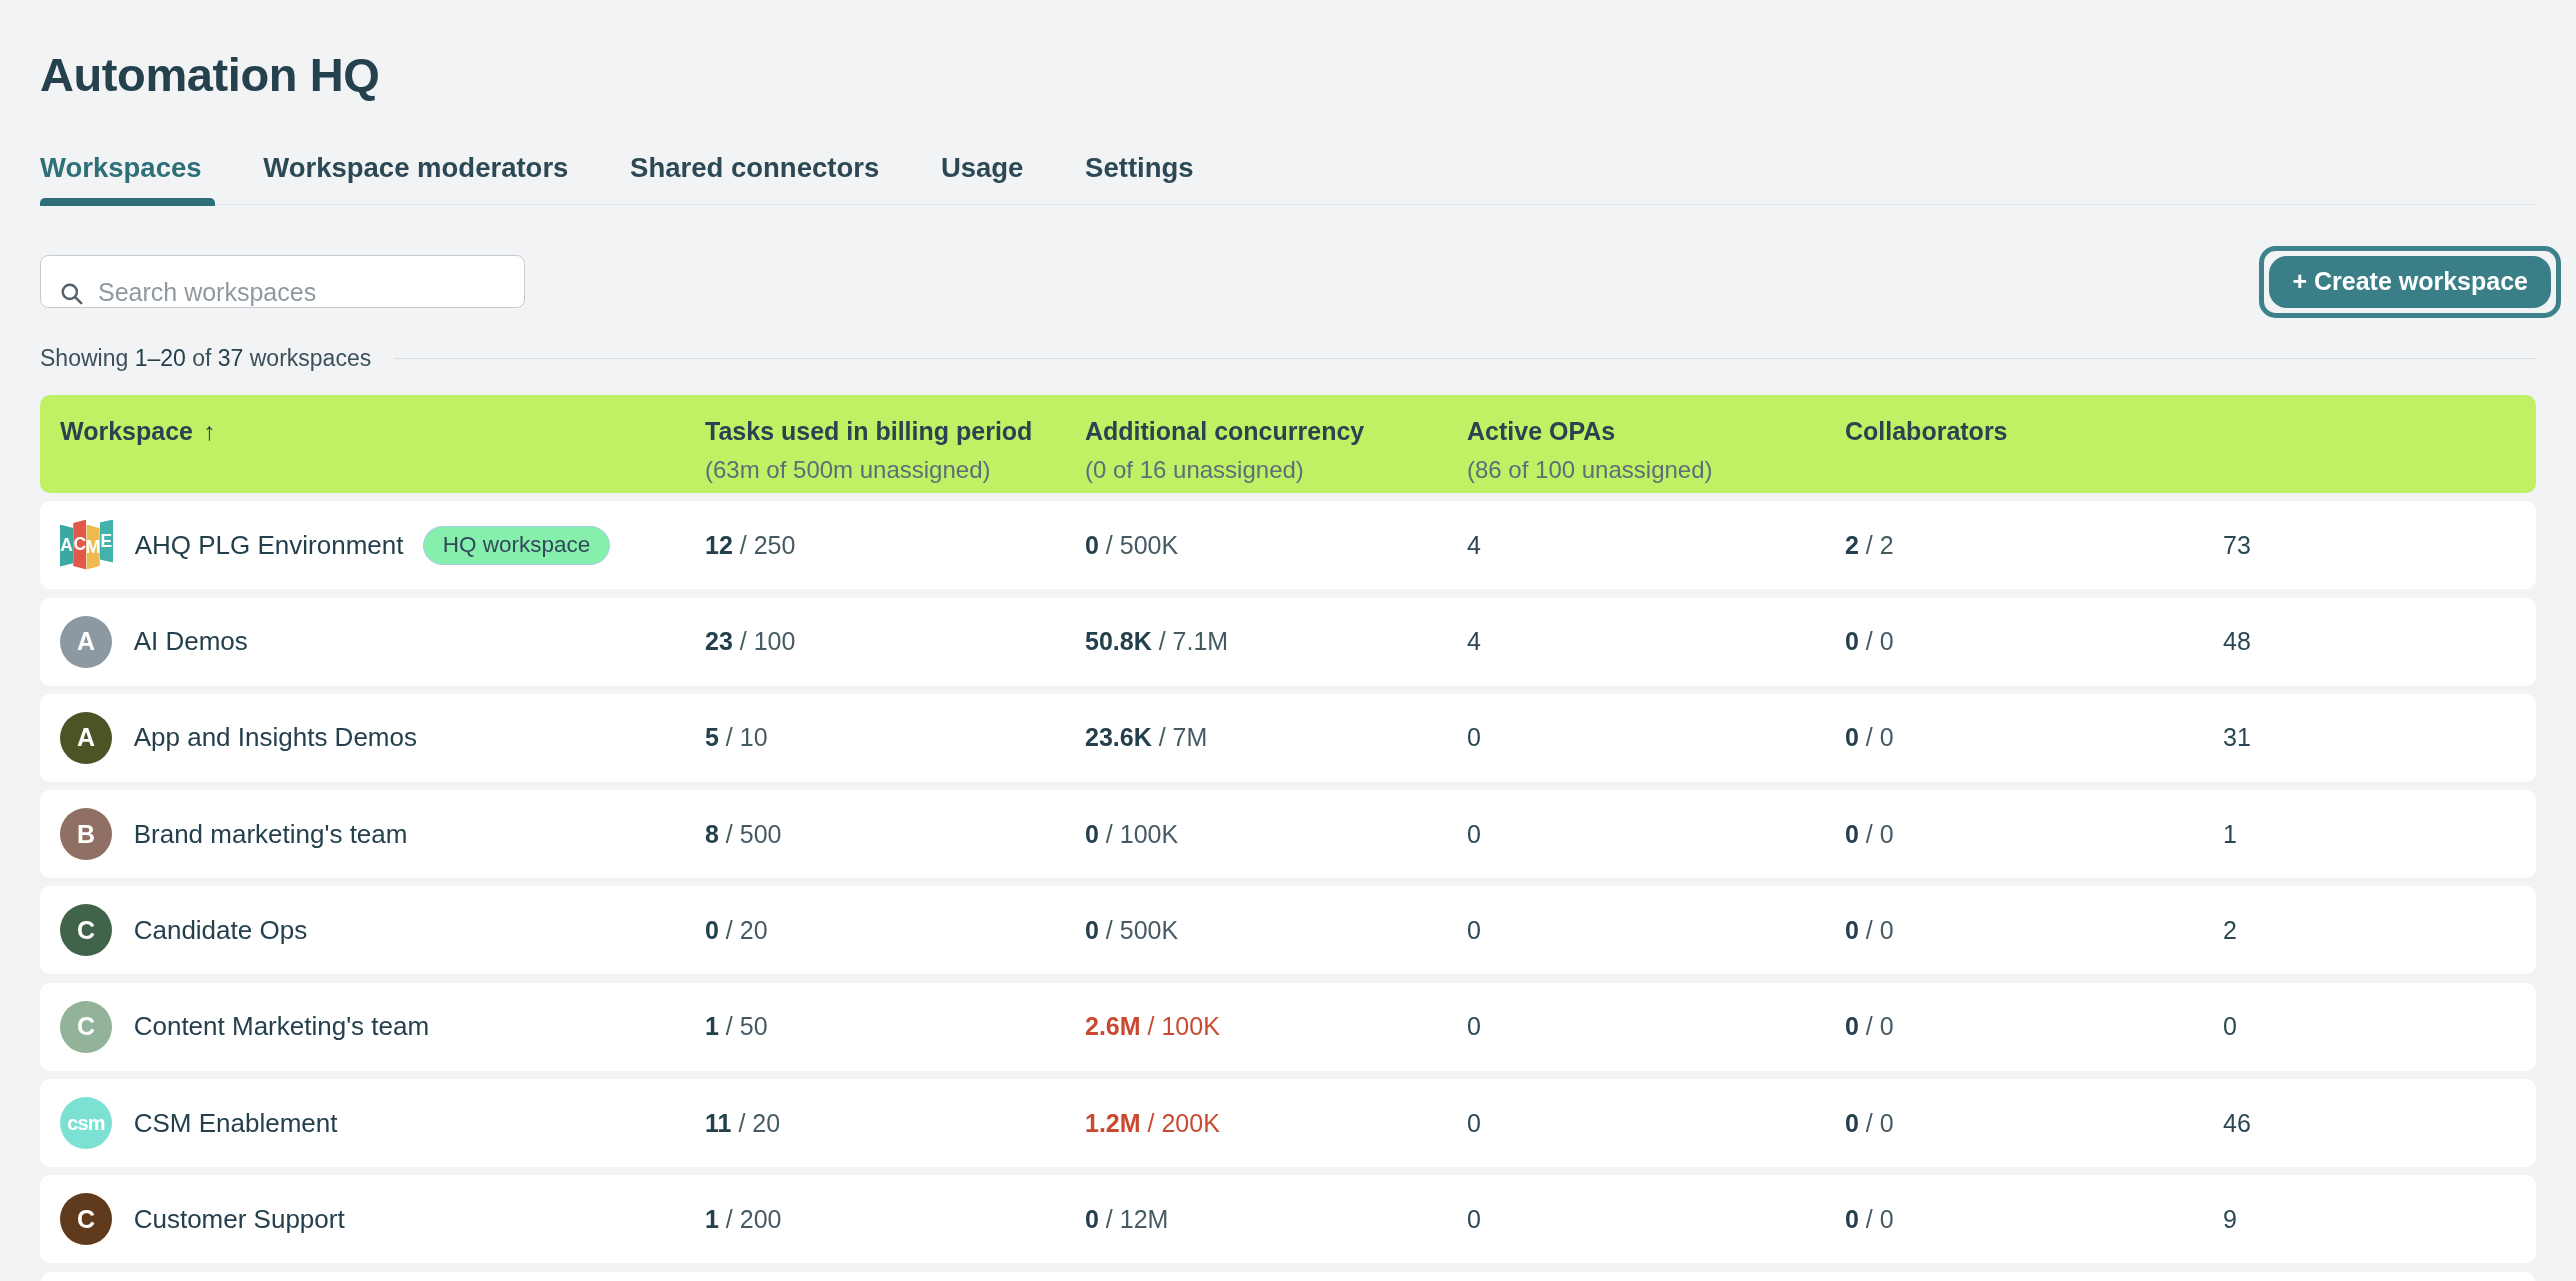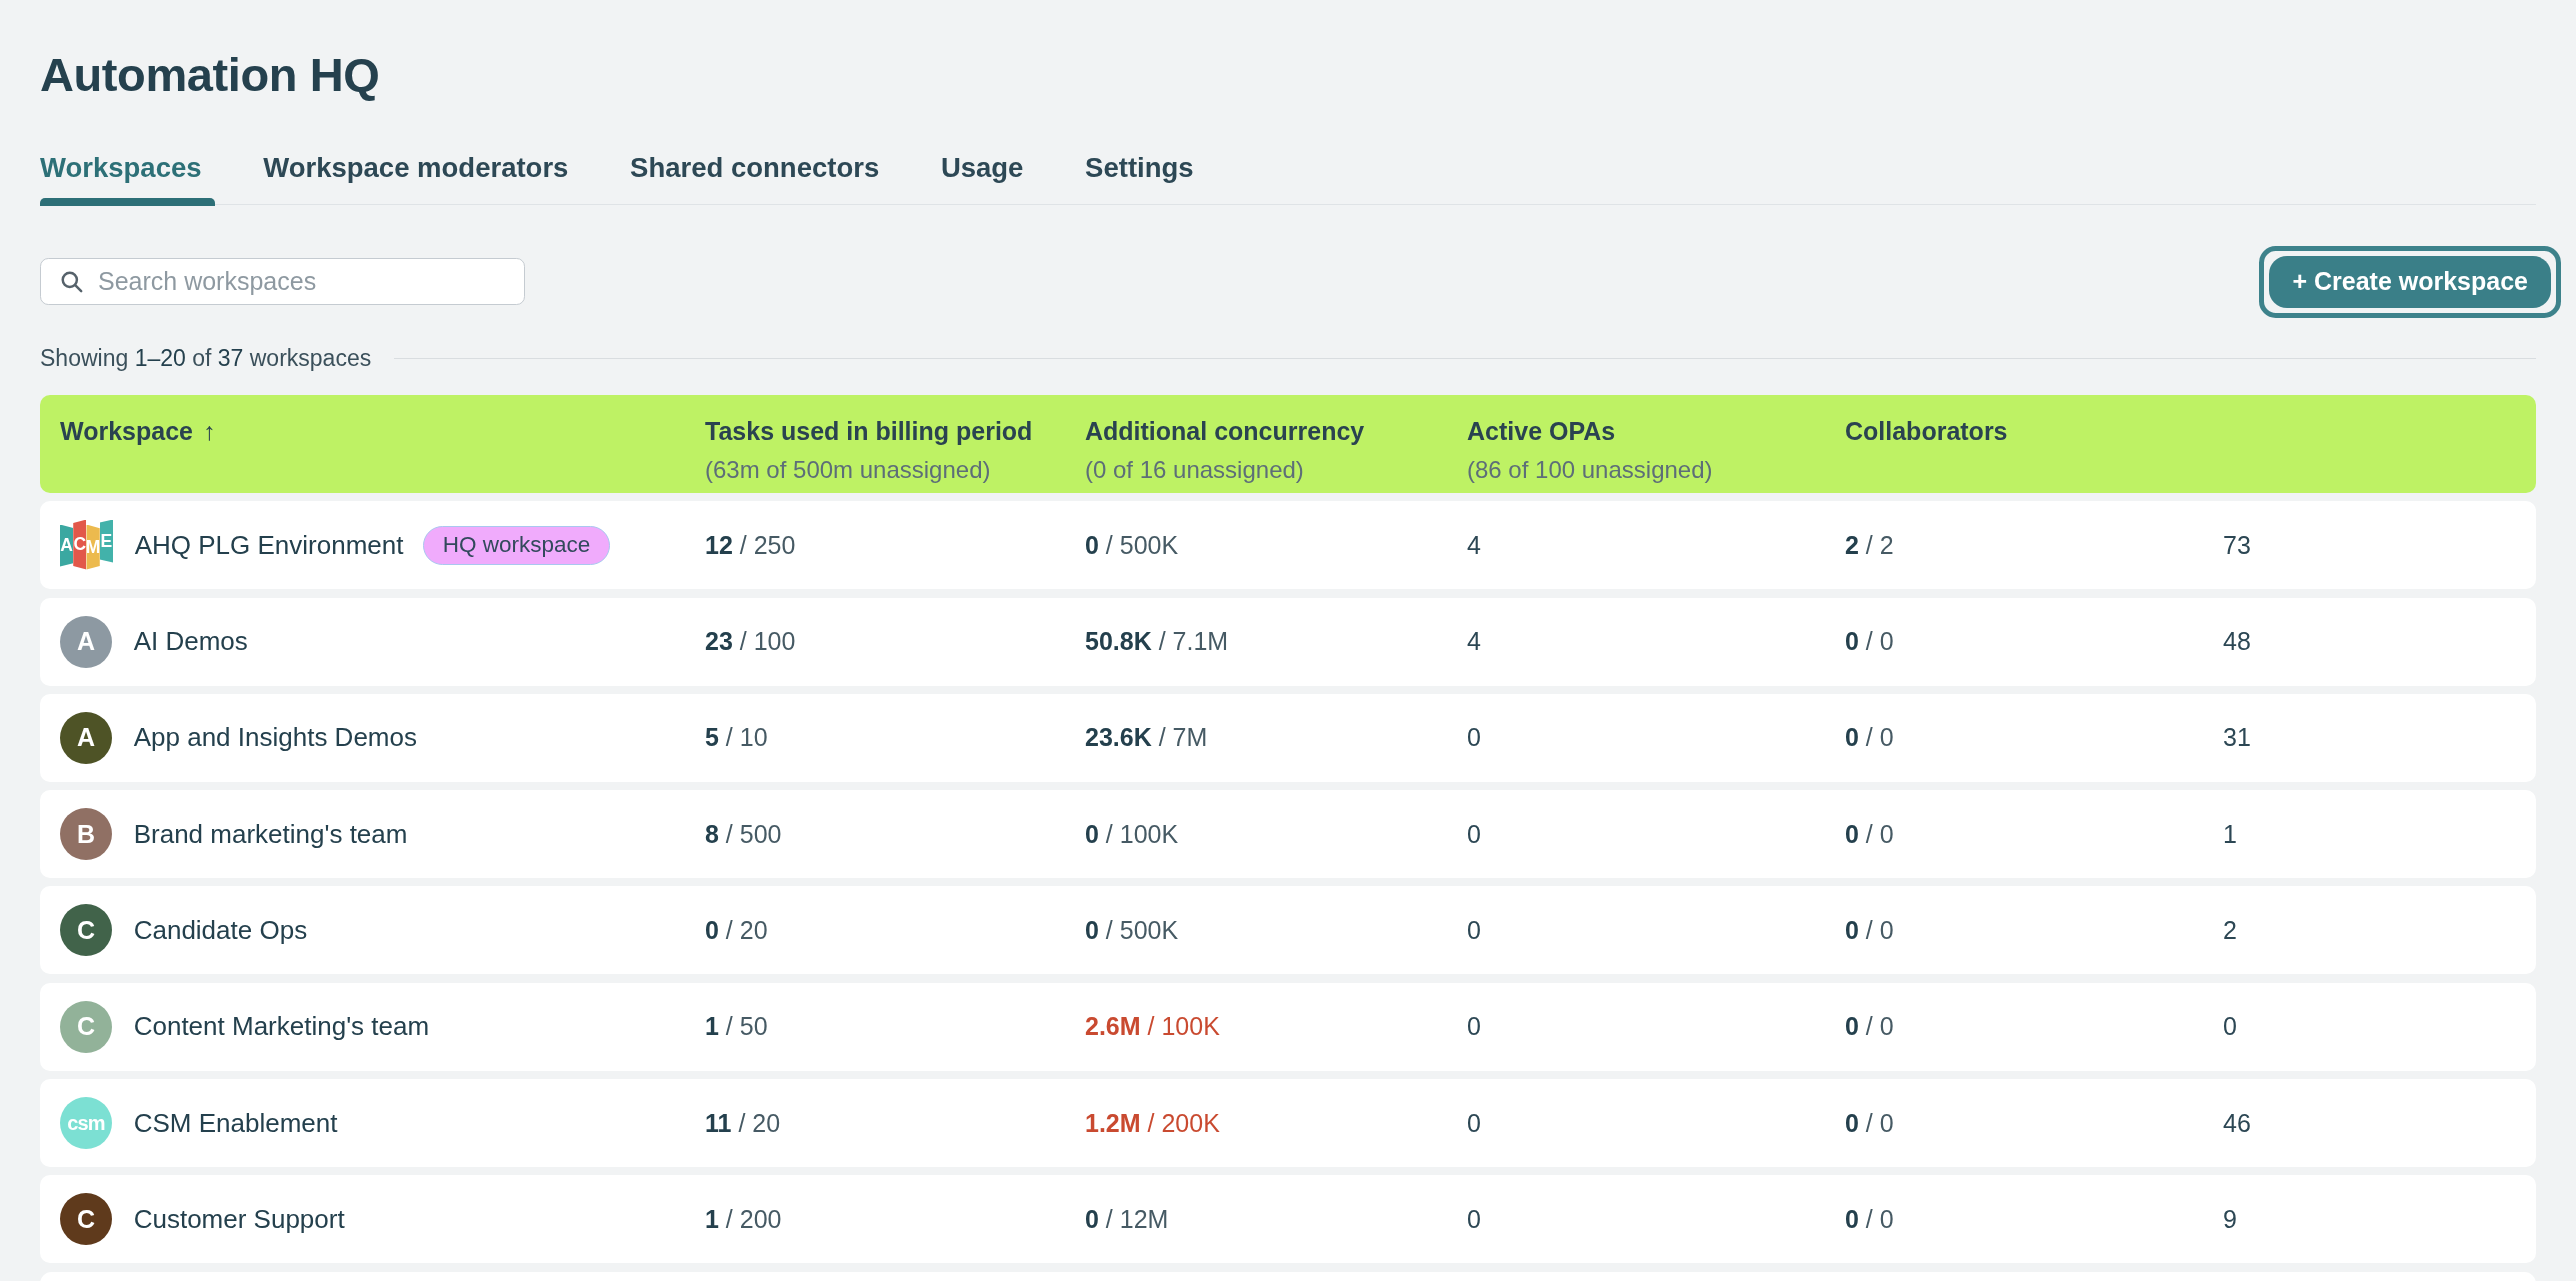--- a/index.html
+++ b/index.html
@@ -48,25 +48,25 @@
 
   
   .toolbar {
     display: flex;
     align-items: center;
     justify-content: space-between;
     margin-top: 38px;
     height: 77px;
   }
   .search {
-    width: 485px; height: 47px;
+    width: 485px; height: 53px;
     background: #ffffff;
     border: 1.7px solid #c5cbd1;
     border-radius: 8.3px;
-    display: flex; align-items: center;
+    display: flex; align-items: flex-end;
     padding: 0 16.7px; gap: 13.3px;
   }
   .search svg { flex: 0 0 auto; }
   .search input {
     border: none; outline: none; background: transparent;
     font-family: inherit;
     font-size: 25px; color: #2c4754; width: 100%;
   }
   .search input::placeholder { color: #8e99a1; }
 
@@ -139,21 +139,21 @@
     color: #fff; font-weight: 700; font-size: 17.5px;
     display: flex; align-items: center; justify-content: center;
   }
   .seg:nth-child(1) { margin-top: 5.8px; clip-path: polygon(0 0, 100% 8%, 100% 92%, 0 100%); }
   .seg:nth-child(2) { margin-top: 0.8px; height: 50px; clip-path: polygon(0 7%, 100% 0, 100% 100%, 0 93%); }
   .seg:nth-child(3) { margin-top: 5.8px; height: 45px; clip-path: polygon(0 0, 100% 8%, 100% 92%, 0 100%); }
   .seg:nth-child(4) { margin-top: 0.8px; height: 43px; clip-path: polygon(0 7%, 100% 0, 100% 100%, 0 93%); }
   .ws-name { font-size: 26px; font-weight: 400; color: #24404d; margin-left: 21.7px; white-space: nowrap; }
   .badge {
     margin-left: 20px;
-    background: #f0abfc;
+    background: #86efac;
     border: 1.7px solid #a9c8ef;
     border-radius: 832px;
     padding: 5.8px 18.3px;
     font-size: 22.5px;
     color: #32495c;
     white-space: nowrap;
   }
 
   .cell { font-size: 25px; }
   .cell .v1 { font-weight: 700; color: #24404d; margin-top: 7px; }

